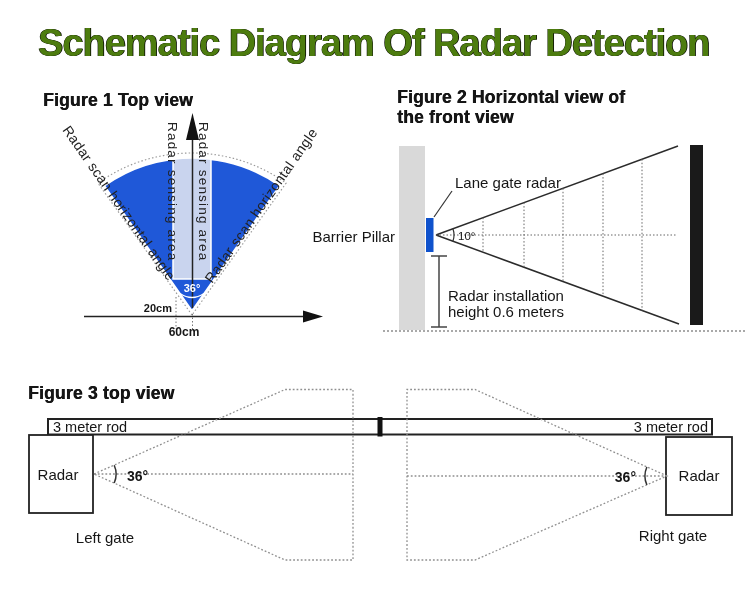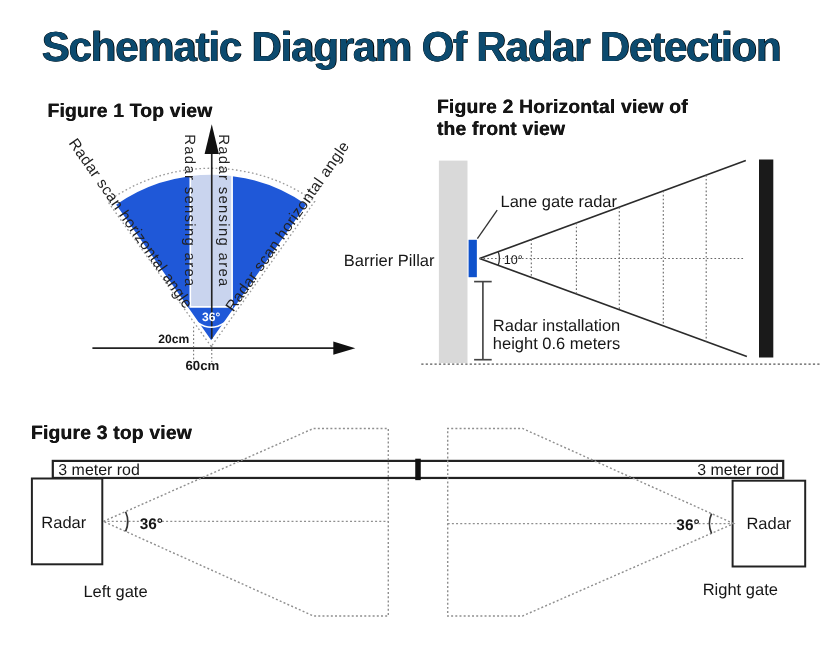--- a/index.html
+++ b/index.html
@@ -1,18 +1,18 @@
 <!DOCTYPE html>
 <html><head>
 <meta charset="utf-8">
 <style>
   html,body{margin:0;padding:0;background:#fff;}
   .page{position:relative;width:750px;height:600px;background:#fff;overflow:hidden;
         font-family:"Liberation Sans",sans-serif;}
-  h1.main-title{position:absolute;left:38px;top:22px;margin:0;color:#0c4a6e;
+  h1.main-title{position:absolute;left:38px;top:22px;margin:0;color:#4d7c0f;
         font-size:38px;font-weight:bold;letter-spacing:-1px;
         text-shadow:0.7px 0 0 #000, -0.4px 0 0 #000;
         font-family:"Liberation Sans",sans-serif;white-space:nowrap;}
   svg{position:absolute;left:0;top:0;}
   text{font-family:"Liberation Sans",sans-serif;fill:#161616;}
   .figtitle{font-size:17.5px;font-weight:bold;letter-spacing:0.2px;
         text-shadow:0.4px 0 0 #000;}
   .lbl{font-size:15px;}
   .rot{font-size:14px;letter-spacing:0.4px;fill:#222;}
   .band{font-size:13.5px;letter-spacing:1.2px;fill:#222;}

